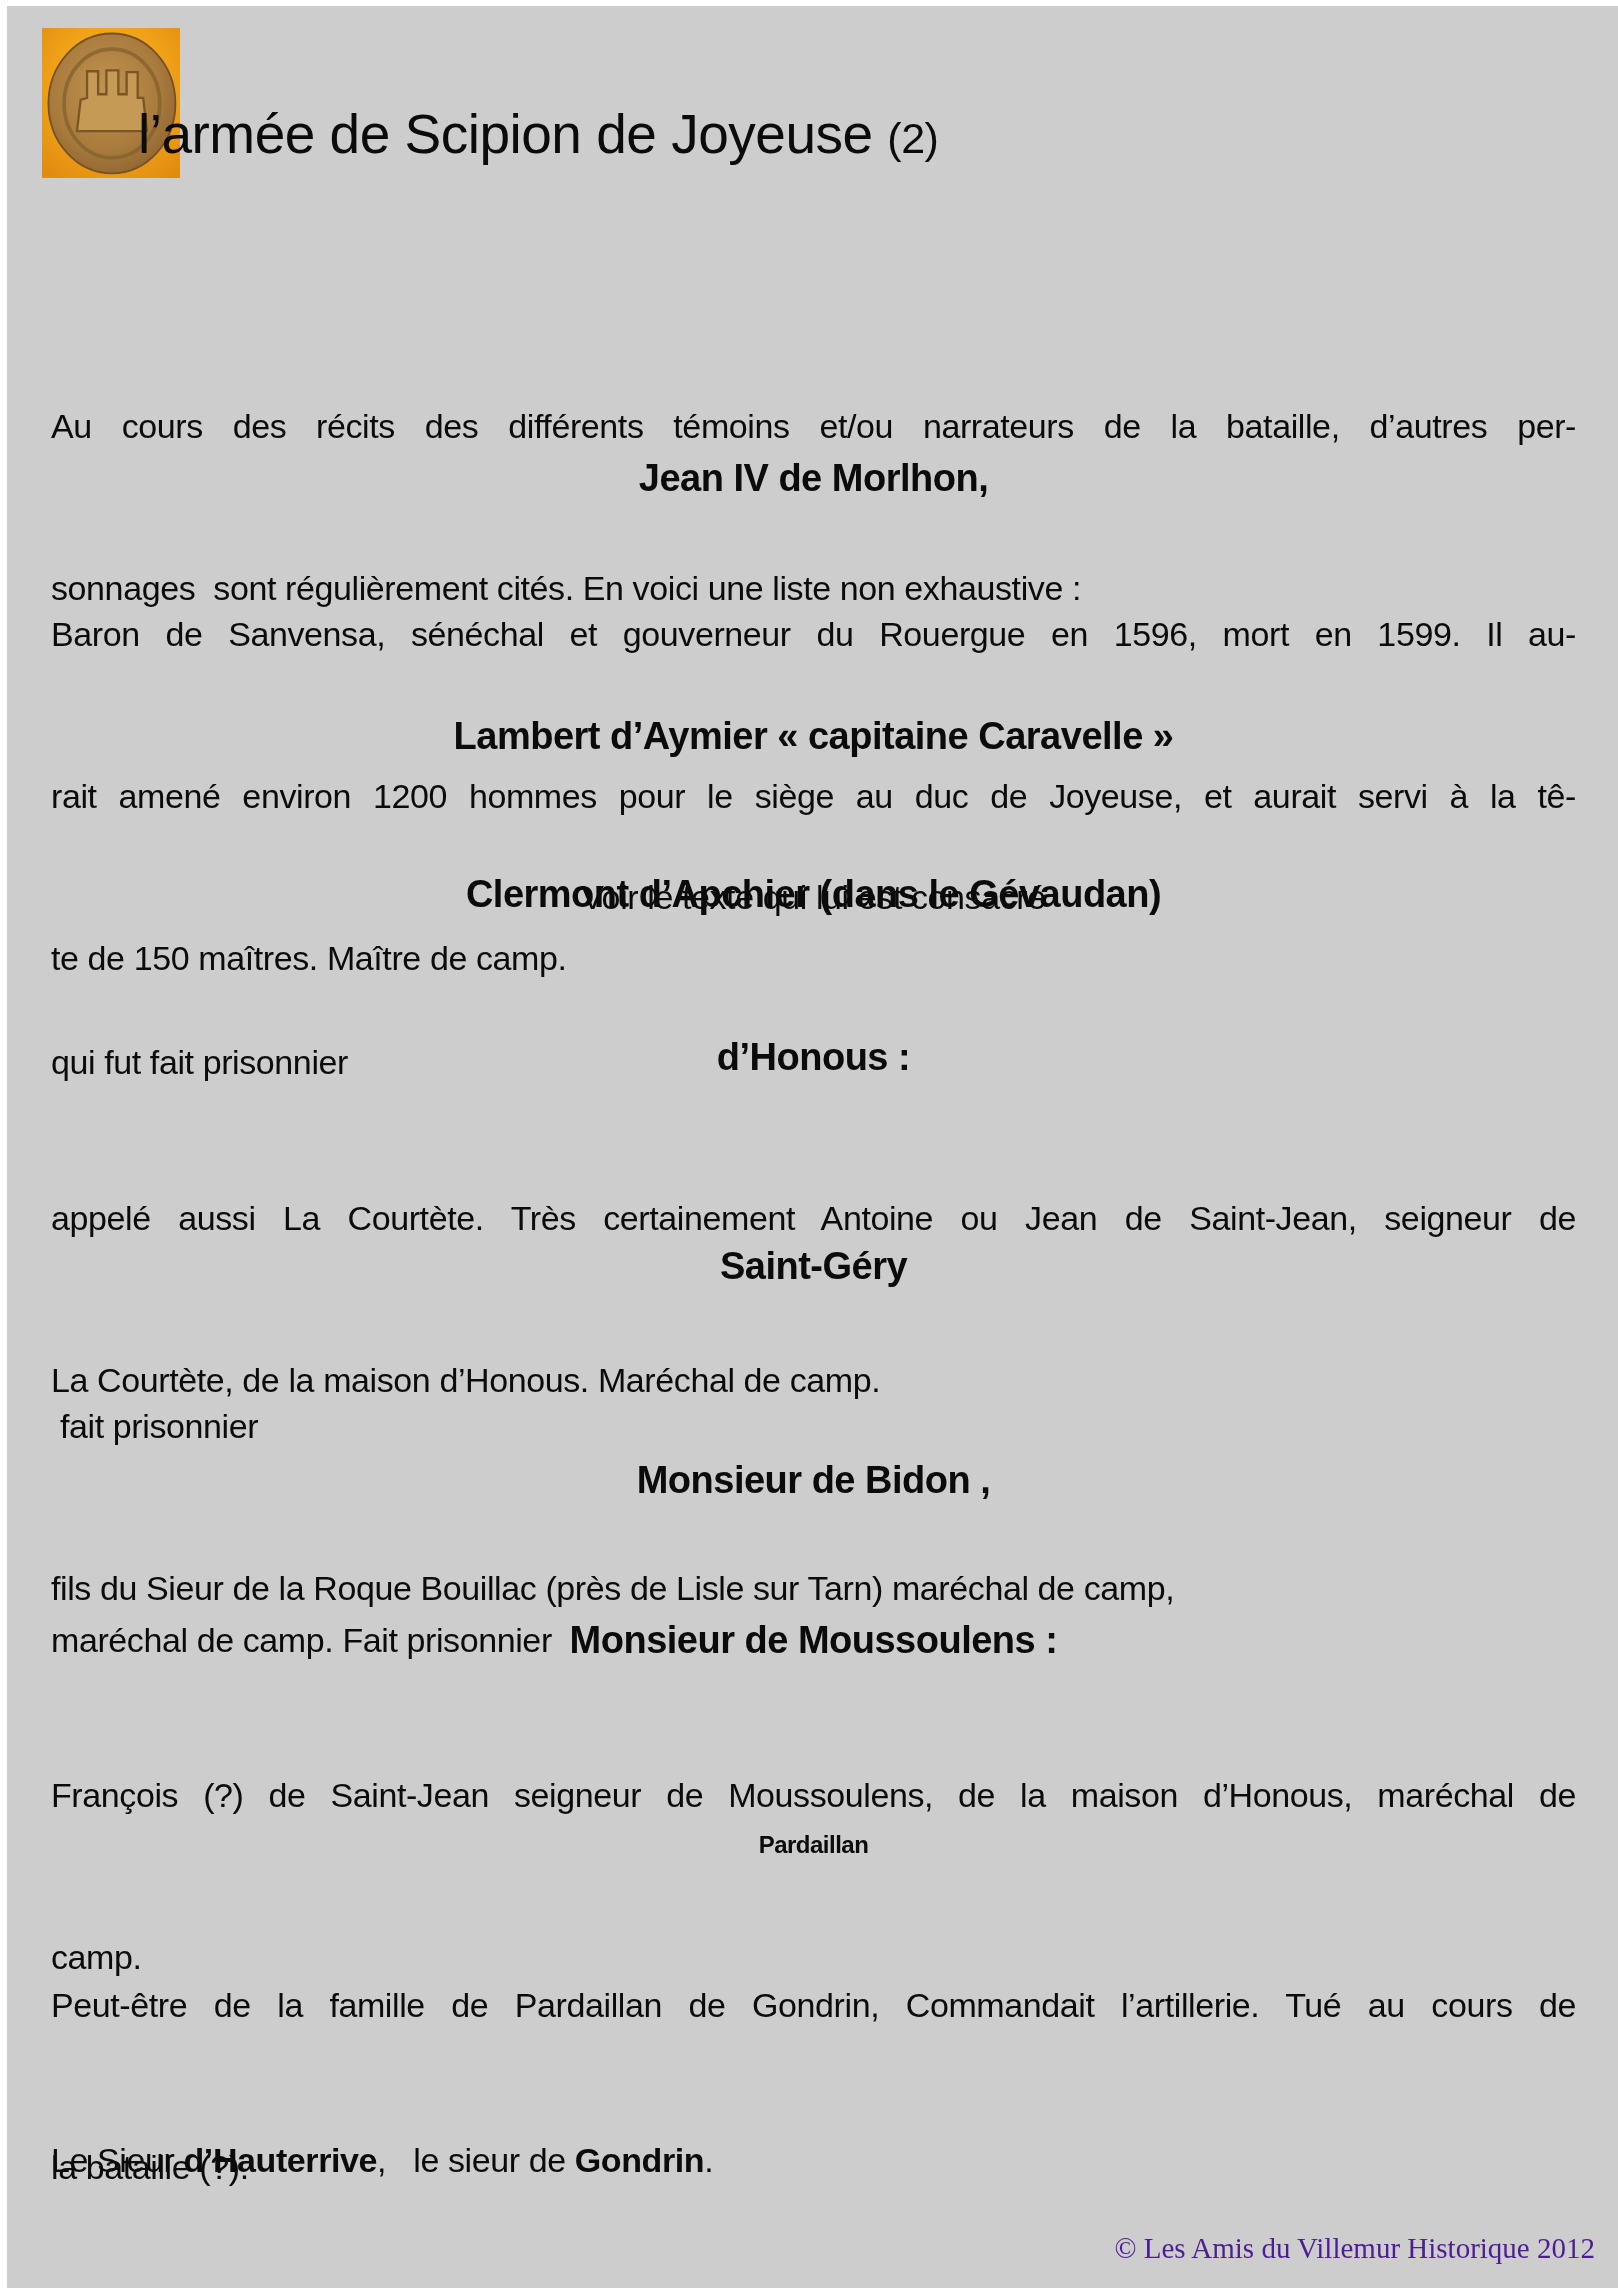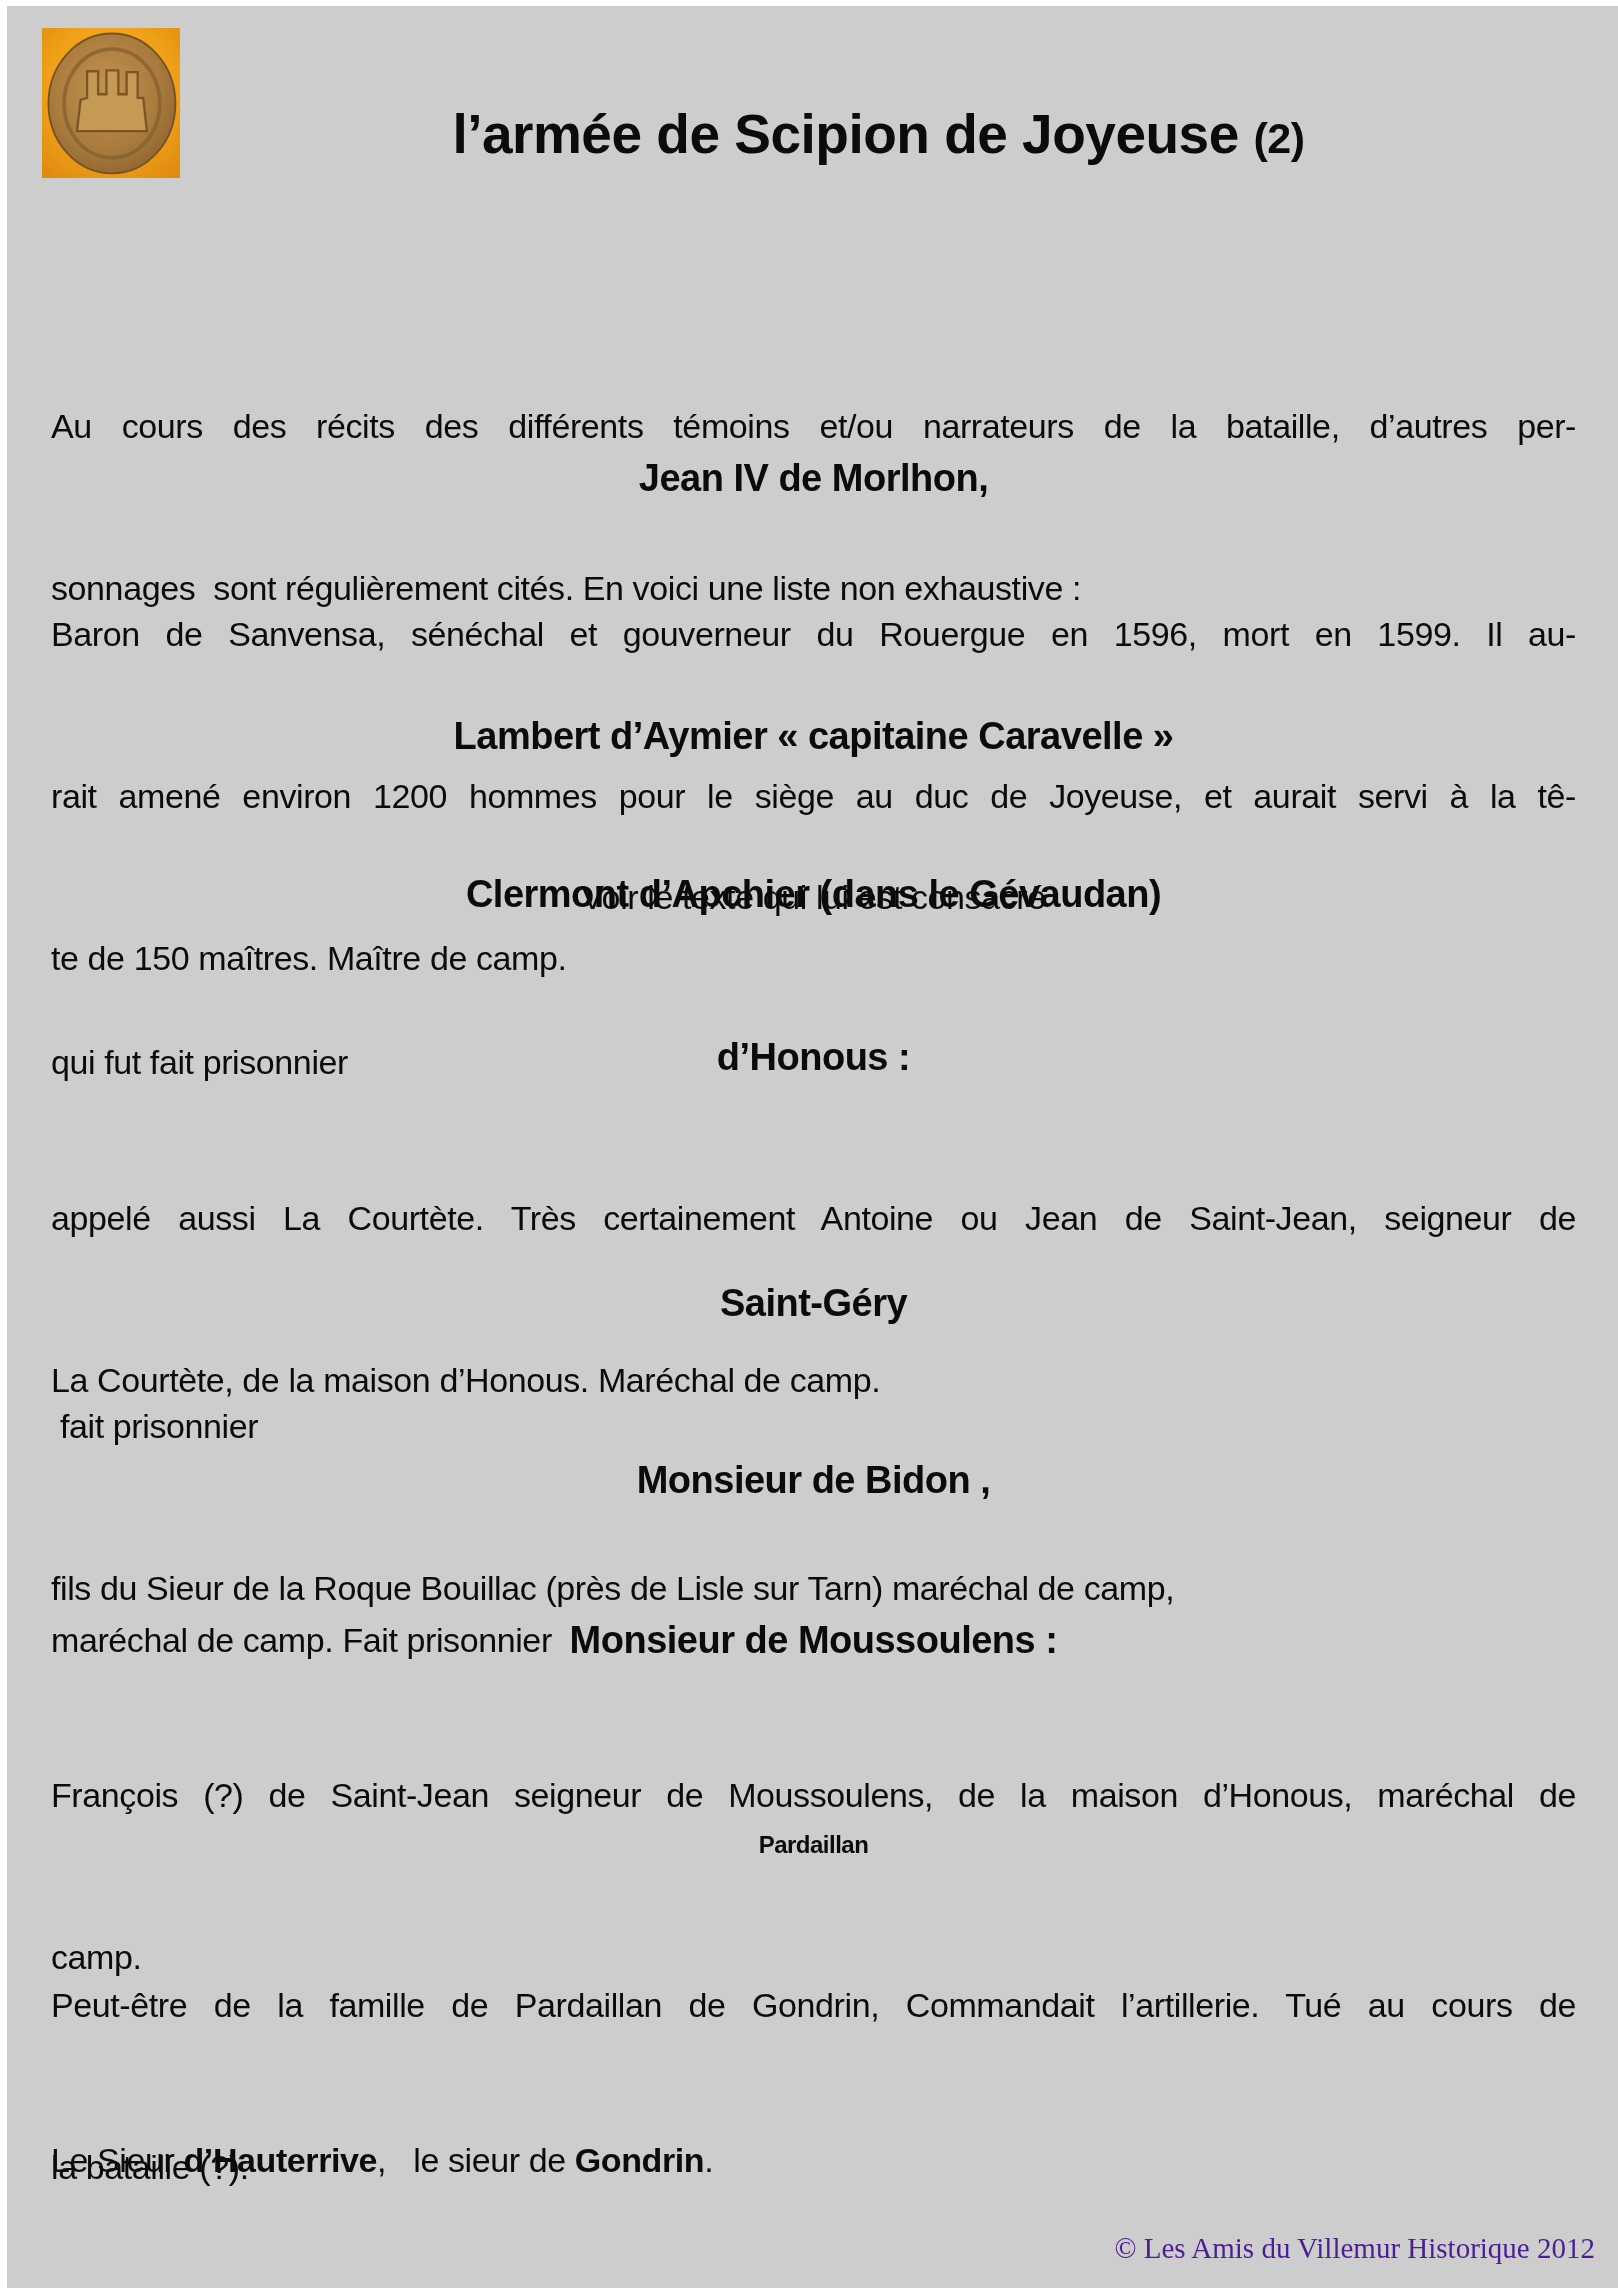--- a/index.html
+++ b/index.html
@@ -8,21 +8,21 @@
     background:#cdcdcd;color:#0b0b0b;
     font-family:"Liberation Sans",sans-serif;
   }
   .edge-top{position:absolute;left:0;top:0;width:1619px;height:5.5px;background:#ffffff;}
   .edge-left{position:absolute;left:0;top:0;width:7.4px;height:2289px;background:#ffffff;}
 
   .logo{position:absolute;left:42px;top:28px;width:138px;height:150px;}
 
   .title{
     position:absolute;top:102px;left:138px;right:0;
-    text-align:center;font-weight:bold;font-size:55px;line-height:65px;
+    font-weight:normal;font-size:55px;line-height:65px;
     white-space:pre-wrap;letter-spacing:-0.5px;
   }
   .title .suffix{font-size:43px;}
 
   .block{
     position:absolute;left:51px;right:43px;
     font-size:34px;line-height:54px;letter-spacing:-0.4px;
     white-space:pre-wrap;
   }
   .block .ln{white-space:pre-wrap;}
@@ -94,21 +94,21 @@
 <div class="block" style="top:927px">
   <div class="ln">qui fut fait prisonnier</div>
 </div>
 
 <div class="heading" style="top:1030px"><b>d’Honous</b><span class="reg"> :</span></div>
 <div class="block" style="top:1083px">
   <div class="ln j">appelé aussi La Courtète. Très certainement Antoine ou Jean de Saint-Jean, seigneur de</div>
   <div class="ln">La Courtète, de la maison d’Honous. Maréchal de camp.</div>
 </div>
 
-<div class="heading" style="top:1276px"><b>Saint-Géry</b></div>
+<div class="heading" style="top:1239px"><b>Saint-Géry</b></div>
 <div class="block" style="top:1291px">
   <div class="ln"> fait prisonnier</div>
   <div class="ln">fils du Sieur de la Roque Bouillac (près de Lisle sur Tarn) maréchal de camp,</div>
 </div>
 
 <div class="heading" style="top:1453px"><b>Monsieur de Bidon</b><span class="reg"> ,</span></div>
 <div class="block" style="top:1505px">
   <div class="ln">maréchal de camp. Fait prisonnier</div>
 </div>
 

